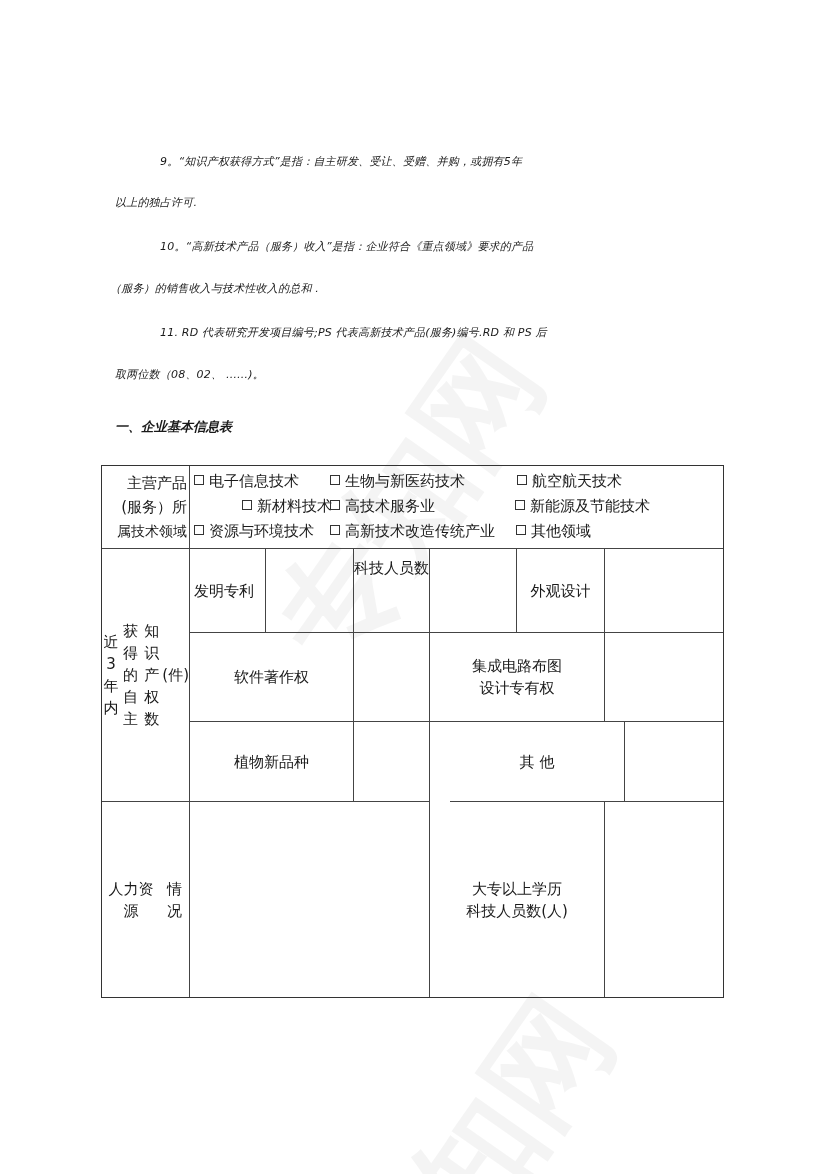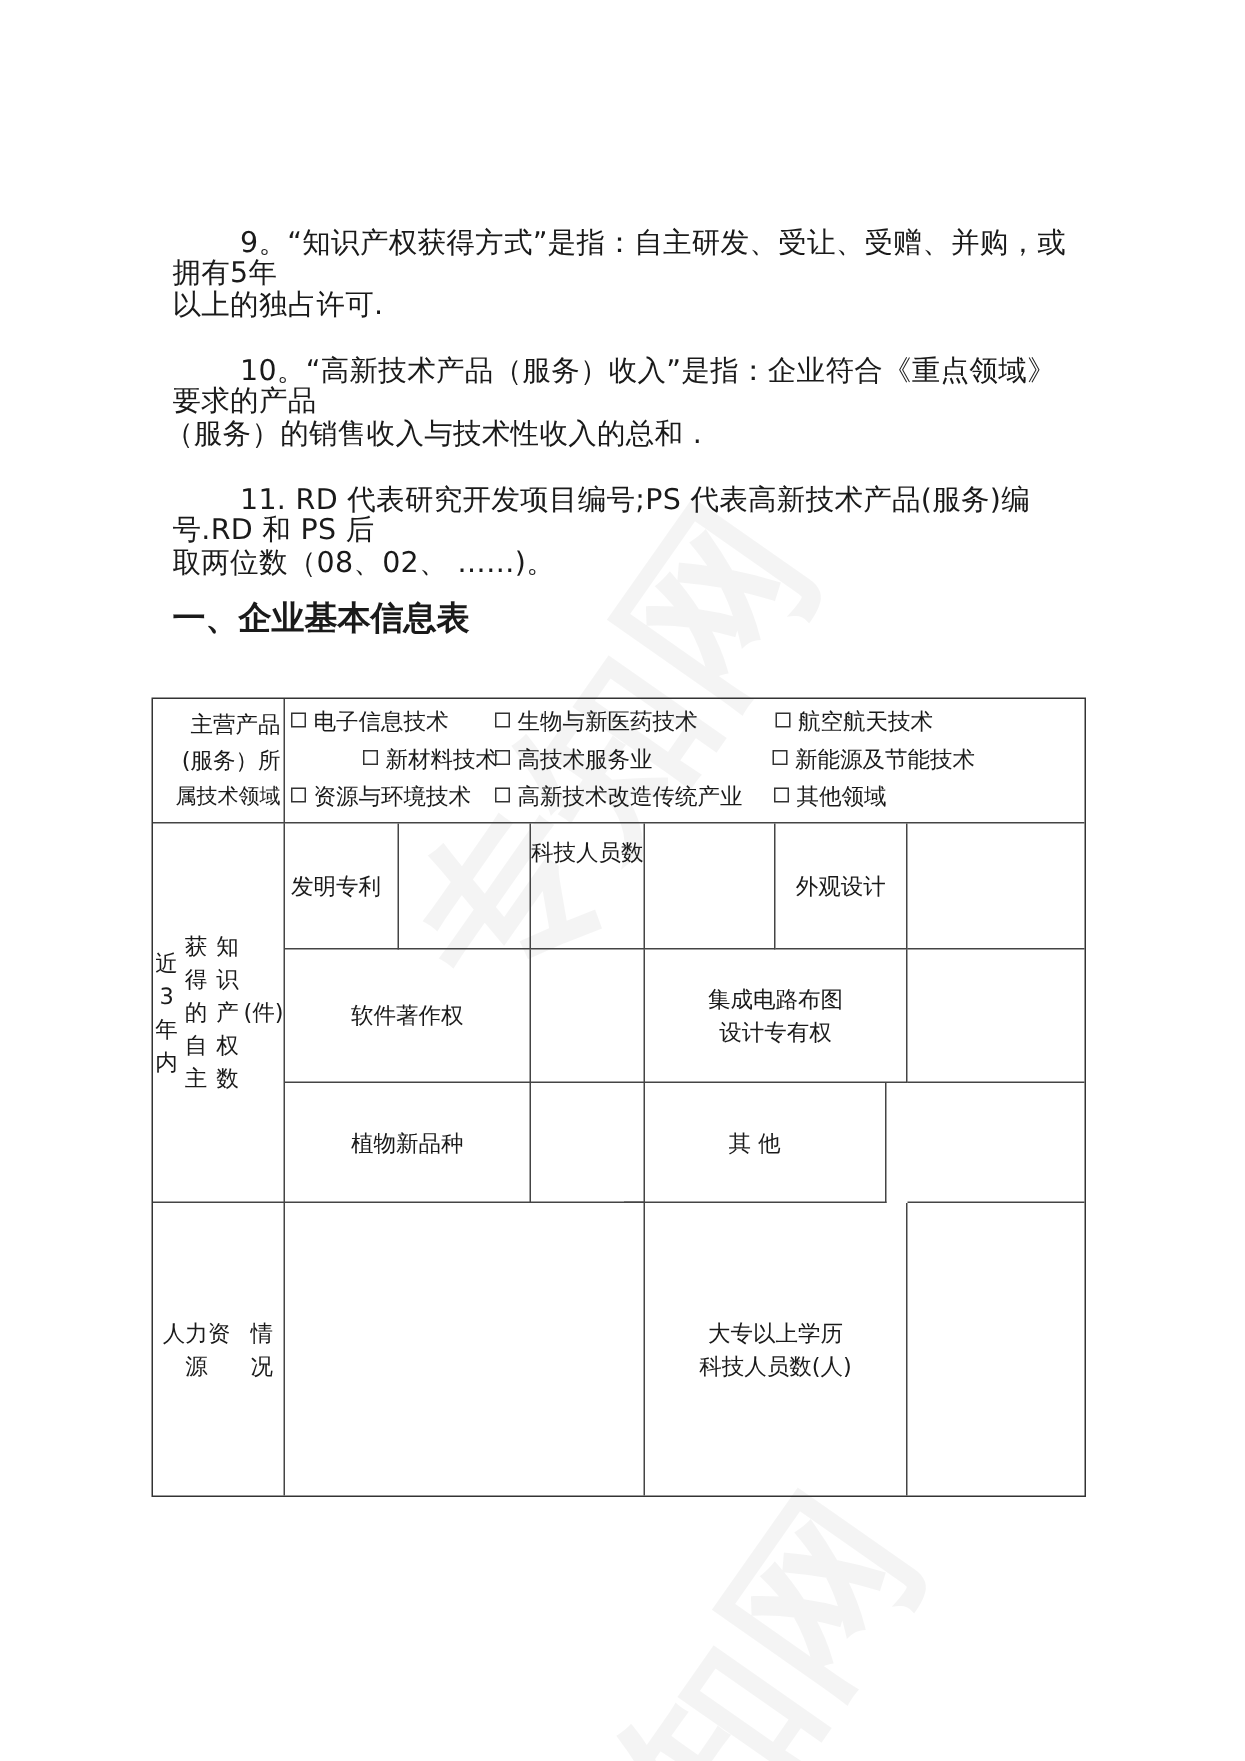--- a/index.html
+++ b/index.html
@@ -1,19 +1,19 @@
 <!DOCTYPE html>
 <html><head>
 <meta charset="utf-8">
 <style>
   html, body { margin:0; padding:0; background:#fff; }
   body { width:830px; height:1174px; position:relative; overflow:hidden;
          font-family:"DejaVu Sans","Liberation Sans",sans-serif; color:#1a1a1a; }
-  .para { position:absolute; left:115px; width:605px; font-size:19px; line-height:20px; letter-spacing:0.2px; }
-  .heading { position:absolute; left:115px; top:397px; font-size:22px; font-weight:bold; }
+  .para { position:absolute; left:115px; width:605px; font-size:11px; line-height:20px; letter-spacing:0.2px;font-style:italic; }
+  .heading { position:absolute; left:115px; top:418px; font-size:13px; font-weight:bold;font-style:italic; }
   .watermark { position:absolute; color:rgba(0,0,0,0.045); font-size:120px; font-weight:bold;
                transform:rotate(-55deg); pointer-events:none; white-space:nowrap; }
   .grid { position:absolute; border:1px solid #333; box-sizing:border-box; }
   .cell { position:absolute; box-sizing:border-box; border-right:1px solid #444; border-bottom:1px solid #444;
           display:flex; align-items:center; justify-content:center; text-align:center;
           font-size:15px; line-height:22px; }
   .cell.top { align-items:flex-start; padding-top:8px; }
   .opt { position:absolute; white-space:nowrap; }
   .box { display:inline-block; width:8px; height:8px; border:1px solid #333; margin-right:5px; vertical-align:middle; position:relative; top:-2px; }
 </style>
@@ -80,21 +80,21 @@
   <div class="cell" style="left:88px;top:167px;width:164px;height:89px;">软件著作权</div>
   <div class="cell" style="left:252px;top:167px;width:76px;height:89px;"></div>
   <div class="cell" style="left:328px;top:167px;width:175px;height:89px;flex-direction:column;">
     <div>集成电路布图</div>
     <div>设计专有权</div>
   </div>
   <div class="cell" style="left:503px;top:167px;width:118px;height:89px;border-right:none;"></div>
 
   <div class="cell" style="left:88px;top:256px;width:164px;height:80px;">植物新品种</div>
   <div class="cell" style="left:252px;top:256px;width:76px;height:80px;"></div>
-  <div class="cell" style="left:314px;top:256px;width:175px;height:80px;">其 他</div>
+  <div class="cell" style="left:348px;top:256px;width:175px;height:80px;">其 他</div>
   <div class="cell" style="left:503px;top:256px;width:118px;height:80px;border-right:none;"></div>
 
   <div class="cell" style="left:0;top:336px;width:88px;height:195px;flex-direction:row;border-bottom:none;">
     <div>人力资源</div>
     <div>情况</div>
   </div>
   <div class="cell" style="left:252px;top:336px;width:76px;height:195px;border-bottom:none;"></div>
   <div class="cell" style="left:328px;top:336px;width:175px;height:195px;flex-direction:column;border-bottom:none;">
     <div>大专以上学历</div>
     <div>科技人员数(人)</div>

